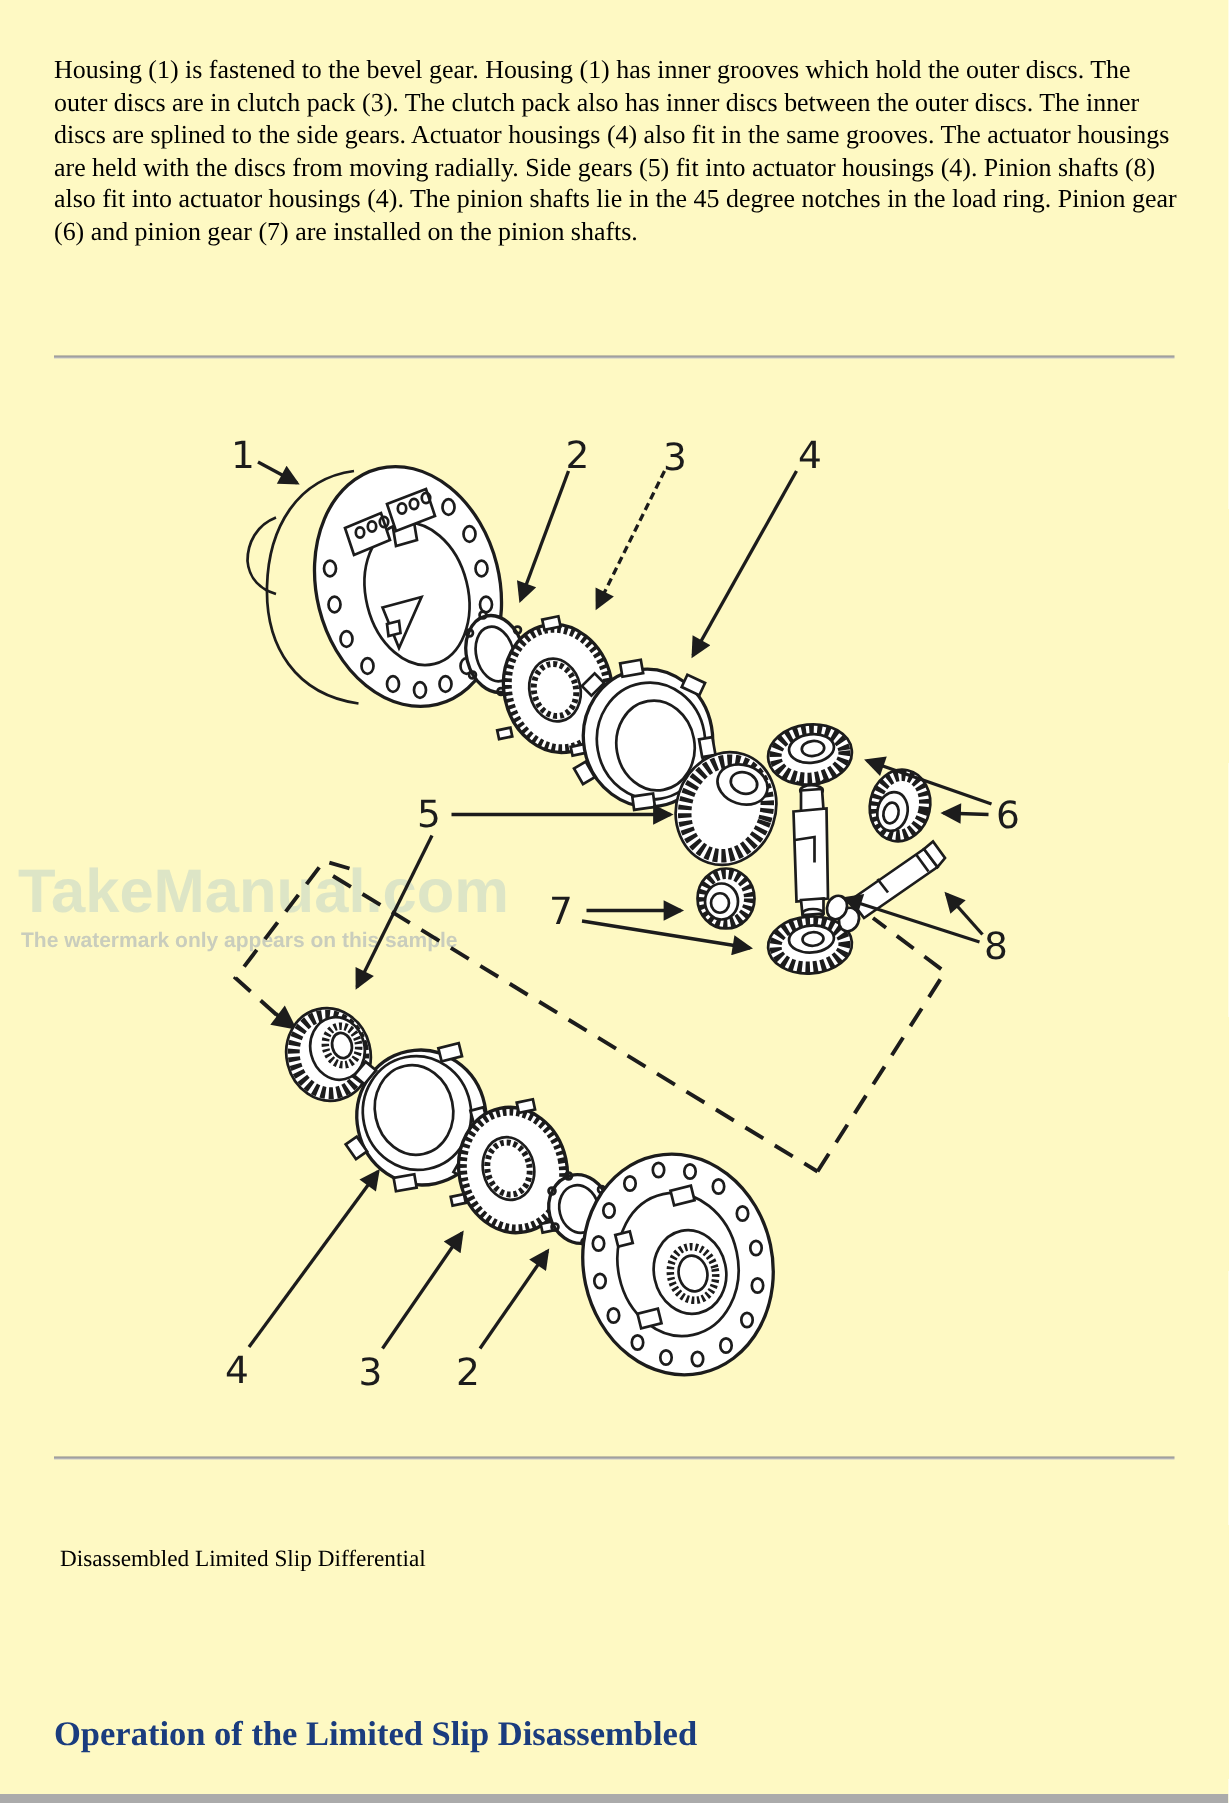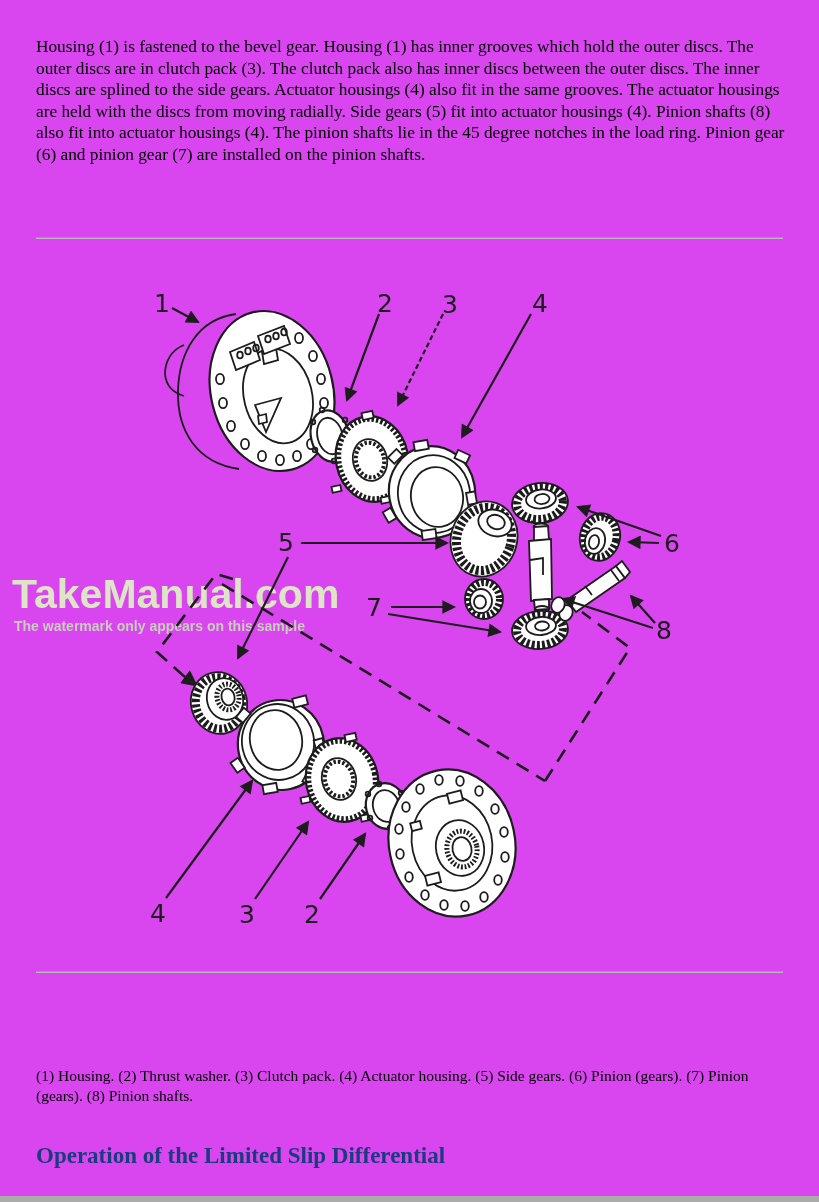--- a/index.html
+++ b/index.html
@@ -1,16 +1,16 @@
 <!DOCTYPE html>
 <html><head>
 <meta charset="utf-8">
 <style>
   html,body{margin:0;padding:0;background:#ffffff;}
-  #page{position:relative;width:819px;height:1202px;background:#d946ef;overflow:hidden;
+  #page{position:relative;width:819px;height:1202px;background:#fef9c3;overflow:hidden;
         font-family:"Liberation Serif", serif;color:#000;}
   .abs{position:absolute;}
   .para{left:36px;top:36px;width:752px;font-size:17.3px;line-height:21.6px;}
   .rule{left:36px;height:2px;width:747px;background:linear-gradient(to bottom,#8c8c8c,#c8c8c8);}
   #rule1{top:237px;}
   #rule2{top:971px;}
   .illrow{left:40px;top:987px;width:730px;display:flex;justify-content:space-between;
           font-size:15.5px;}
   .captitle{left:40px;top:1031px;font-size:15.5px;}
   .caption{left:36px;top:1066px;width:742px;font-size:15.5px;line-height:20px;}
@@ -282,19 +282,19 @@
       <text class="callout" x="664" y="639">8</text>
       <text class="callout" x="158" y="922">4</text>
       <text class="callout" x="247" y="923">3</text>
       <text class="callout" x="312" y="923">2</text>
     </g>
   </svg>
 
   <div class="abs rule" id="rule2"></div>
 
 
-
-  <div class="abs caption">(1) Housing. (2) Thrust washer. (3) Clutch pack. (4) Actuator housing. (5) Side gears. (6) Pinion (gears). (7) Pinion (gears). (8) Pinion shafts.</div>
-
-  <div class="abs heading" id="section-heading" style="color: rgb(26, 60, 126);">Operation of the Limited Slip Differential</div>
+  <div class="abs captitle">Disassembled Limited Slip Differential</div>
+
+
+  <div class="abs heading" id="section-heading" style="color: rgb(26, 60, 126);">Operation of the Limited Slip Disassembled</div>
 
   <div class="abs bottombar" id="bottom-bar" style="background: rgb(171, 171, 171);"></div>
 </div>
 
 </body></html>

